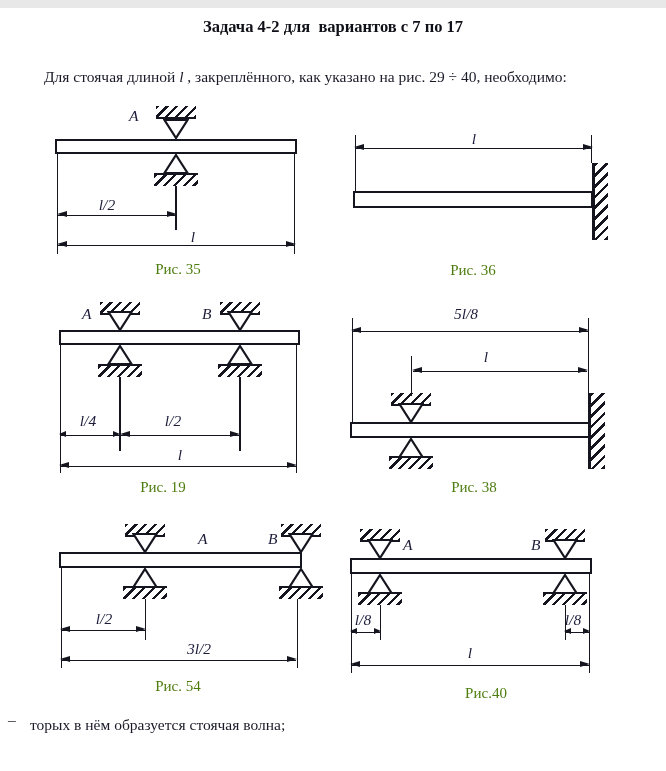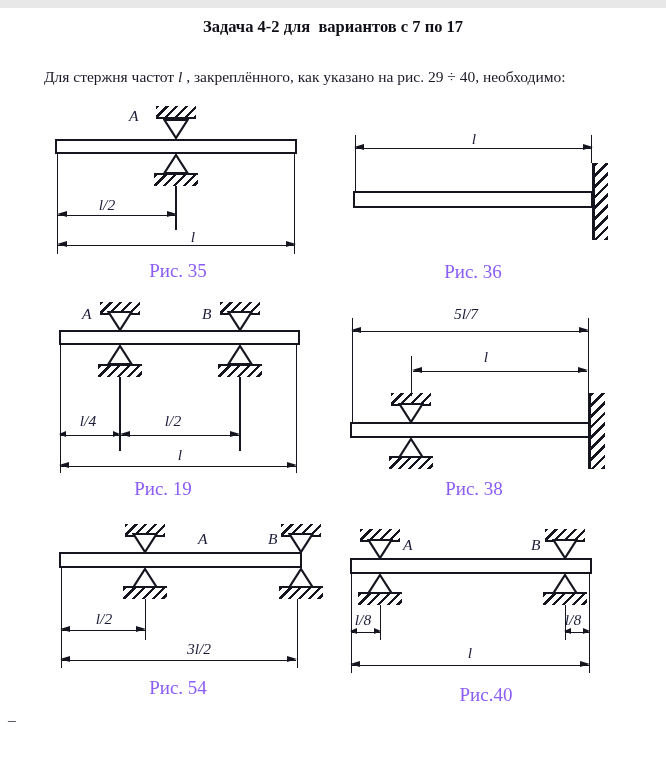--- a/index.html
+++ b/index.html
@@ -46,35 +46,35 @@
   .tri { position:absolute; display:block; }
   .tri polygon { fill:#ffffff; stroke:#15151f; stroke-width:2.2; stroke-linejoin:miter; }
   .dlabel {
     position:absolute; font-style:italic; font-size:15.5px; line-height:1;
     transform:translateX(-50%); color:#1c1c3a; white-space:nowrap;
   }
   .letter {
     position:absolute; font-style:italic; font-size:15.5px; line-height:1; color:#1c1c3a;
   }
   .cap {
-    position:absolute; font-size:19px; line-height:1.2; transform:translateX(-50%);
-    color:#8b5cf6; white-space:nowrap;
+    position:absolute; font-size:15px; line-height:1.2; transform:translateX(-50%);
+    color:#4d7c0f; white-space:nowrap;
   }
   .task { position:absolute; left:8px; top:703px; width:652px; font-size:15.5px; }
   .task .dash { position:absolute; left:0; top:0; }
   .task .lines { position:absolute; left:22px; top:0; width:628px; line-height:28px; white-space:nowrap; }
 </style>
 </head>
 <body>
 
 <div class="page">
 
   <div class="title">Задача 4-2 для  вариантов с 7 по 17</div>
 
-  <div class="intro"><span>Для стержня частот </span><span class="ivar">l</span><span> , закреплённого, как указано на рис. 29 ÷ 40, необходимо:</span></div>
+  <div class="intro"><span>Для стоячая длиной </span><span class="ivar">l</span><span> , закреплённого, как указано на рис. 29 ÷ 40, необходимо:</span></div>
 
   <div class="fig">
     <div class="letter" style="left:129px; top:100px;">A</div>
     <div class="hb top" style="left:156px; top:98px; width:40px; height:13px;"></div>
     <svg class="tri" style="left:163px; top:111px;" width="26" height="20" viewBox="0 0 26 20">
         <polygon points="1.5,1 24.5,1 13,19"></polygon>
       </svg>
     <div class="rod" style="left:55px; top:131px; width:242px; height:15px;"></div>
     <svg class="tri" style="left:163px; top:146px;" width="26" height="20" viewBox="0 0 26 20">
         <polygon points="13,1 24.5,19 1.5,19"></polygon>
@@ -127,21 +127,21 @@
     <div class="dlabel" style="left:88px; top:405px;">l/4</div>
     <div class="dlabel" style="left:173px; top:405px;">l/2</div>
     <div class="dim s" style="left:60px; top:426.5px; width:59px;"></div>
     <div class="dim" style="left:121px; top:426.5px; width:118px;"></div>
     <div class="dlabel" style="left:180px; top:439px;">l</div>
     <div class="dim" style="left:60px; top:457.5px; width:236px;"></div>
     <div class="cap" style="left:163px; top:470px;">Рис. 19</div>
   </div>
 
   <div class="fig">
-    <div class="dlabel" style="left:466px; top:298px;">5l/7</div>
+    <div class="dlabel" style="left:466px; top:298px;">5l/8</div>
     <div class="ext" style="left:351.5px; top:310px; height:105px;"></div>
     <div class="ext" style="left:587.5px; top:310px; height:75px;"></div>
     <div class="dim" style="left:352px; top:322.5px; width:236px;"></div>
     <div class="dlabel" style="left:486px; top:341px;">l</div>
     <div class="ext" style="left:411px; top:348px; height:40px;"></div>
     <div class="dim" style="left:413px; top:362.5px; width:174px;"></div>
     <div class="hb top" style="left:391px; top:385px; width:40px; height:13px;"></div>
     <svg class="tri" style="left:398px; top:395px;" width="26" height="20" viewBox="0 0 26 20">
         <polygon points="1.5,1 24.5,1 13,19"></polygon>
       </svg>
@@ -213,16 +213,17 @@
     <div class="dim s" style="left:351px; top:623.5px; width:29px;"></div>
     <div class="dim s" style="left:565px; top:623.5px; width:24px;"></div>
     <div class="dlabel" style="left:470px; top:637px;">l</div>
     <div class="dim" style="left:351px; top:656.5px; width:238px;"></div>
     <div class="cap" style="left:486px; top:676px;">Рис.40</div>
   </div>
 
   <div class="task">
     <span class="dash">–</span>
     <div class="lines">
+      <div>торых в нём образуется стоячая волна;</div>
     </div>
   </div>
 
 </div>
 
 </body></html>

